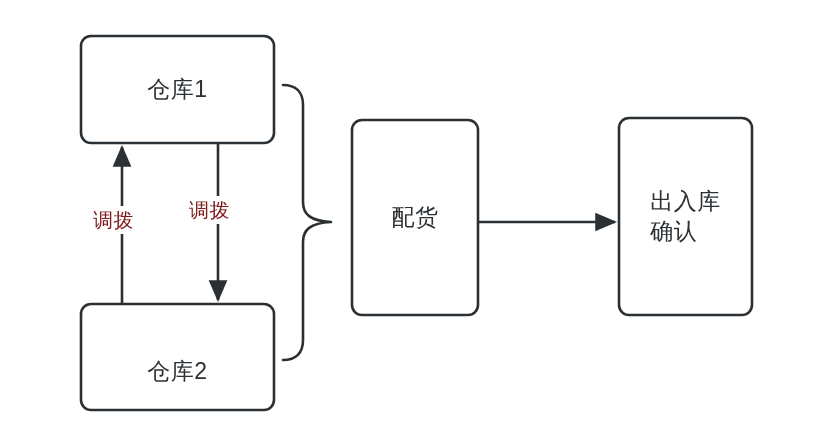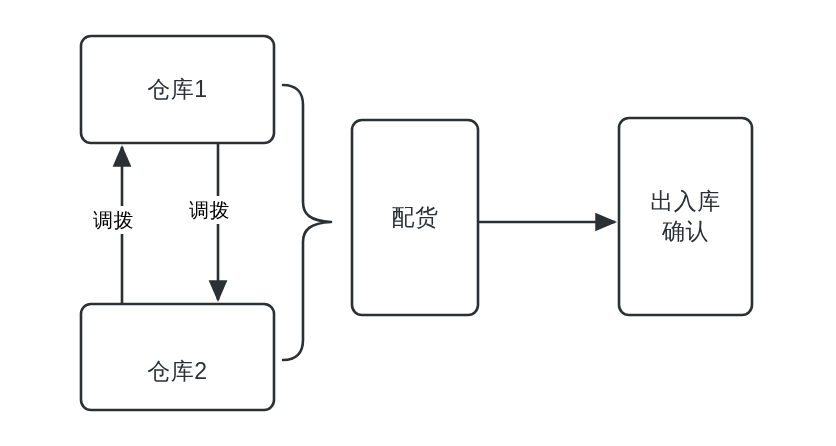--- a/index.html
+++ b/index.html
@@ -25,33 +25,32 @@
     top: 0;
     left: 0;
     width: 836px;
     height: 446px;
   }
   .node-label {
     position: absolute;
     display: flex;
     align-items: center;
     justify-content: center;
-    text-align: center;
     color: #2b3034;
     font-family: "Liberation Sans", "DejaVu Sans", sans-serif;
     font-size: 23px;
     line-height: 1.28;
     letter-spacing: 0.5px;
     white-space: pre-line;
     pointer-events: none;
     border-radius: 26px;
   }
   .edge-label {
     position: absolute;
-    color: #000000;
+    color: #7f1d1d;
     font-family: "Liberation Sans", "DejaVu Sans", sans-serif;
     font-size: 20px;
     line-height: 1.2;
     letter-spacing: 0.5px;
     white-space: nowrap;
     background: #ffffff;
     padding: 2px 3px;
     pointer-events: none;
   }
 </style>

